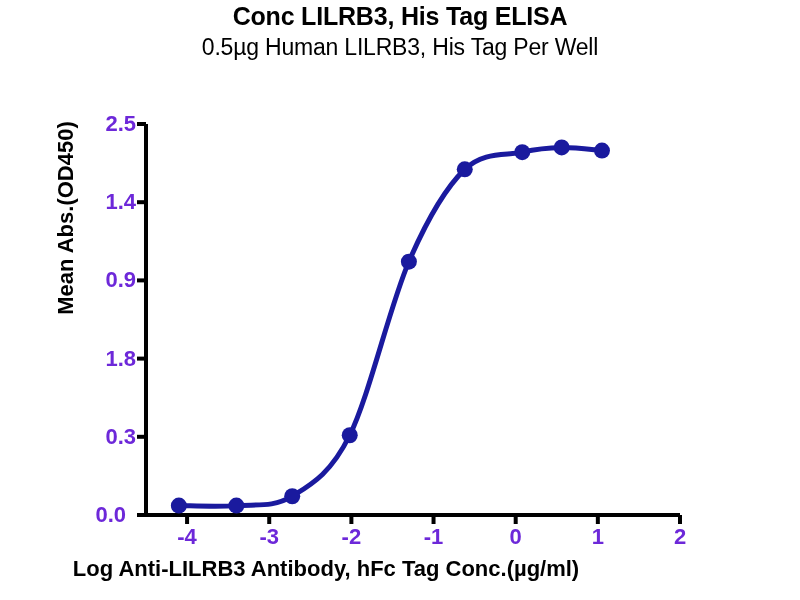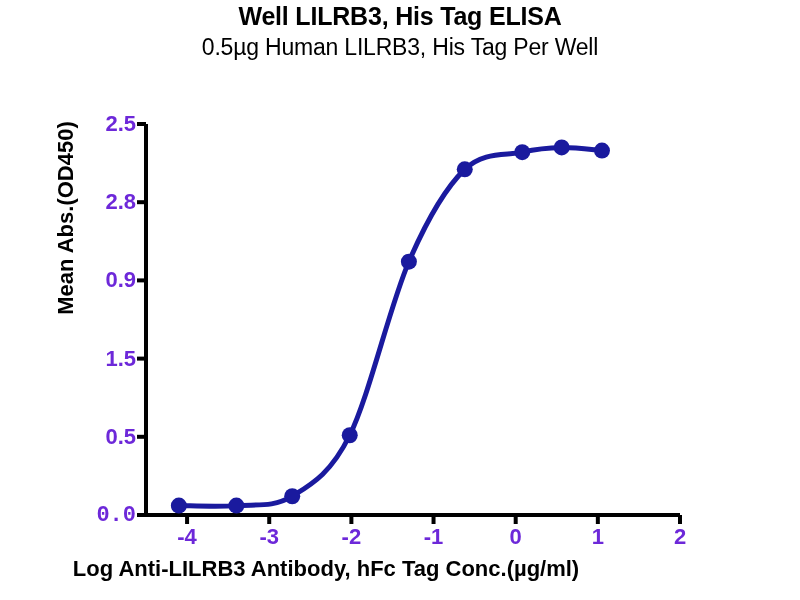--- a/index.html
+++ b/index.html
@@ -88,21 +88,21 @@
   .xtick-label {
     text-align: center;
     transform: translateX(-50%);
   }
 </style>
 </head>
 <body>
 
 <div id="figure">
 
-  <div id="chart-title">Well LILRB3, His Tag ELISA</div>
+  <div id="chart-title">Conc LILRB3, His Tag ELISA</div>
   <div id="chart-subtitle">0.5µg Human LILRB3, His Tag Per Well</div>
 
   <div id="y-axis-title">Mean Abs.(OD450)</div>
   <div id="x-axis-title">Log Anti-LILRB3 Antibody, hFc Tag Conc.(µg/ml)</div>
 
   <svg id="plot-svg" width="800" height="600">
     <g id="axis-group">
         <line x1="146" y1="515" x2="680" y2="515" stroke="#000000" stroke-width="4"></line>
         <line x1="146" y1="515" x2="146" y2="124" stroke="#000000" stroke-width="4"></line>
       </g>
@@ -129,25 +129,25 @@
         <circle cx="349.74" cy="435.24" r="8" fill="#1a1a9e"></circle>
         <circle cx="408.89" cy="261.63" r="8" fill="#1a1a9e"></circle>
         <circle cx="464.76" cy="169.36" r="8" fill="#1a1a9e"></circle>
         <circle cx="522.26" cy="152.15" r="8" fill="#1a1a9e"></circle>
         <circle cx="561.70" cy="147.46" r="8" fill="#1a1a9e"></circle>
         <circle cx="601.95" cy="150.59" r="8" fill="#1a1a9e"></circle>
       </g>
   </svg>
 
   <div id="ytick-labels">
-      <div class="tick-label ytick-label" style="top: 515px; left: 70px; width: 66px; font-family: Liberation Mono, monospace;">0.0</div>
-      <div class="tick-label ytick-label" style="top: 436.8px; left: 70px; width: 66px;">0.5</div>
-      <div class="tick-label ytick-label" style="top: 358.6px; left: 70px; width: 66px;">1.5</div>
+      <div class="tick-label ytick-label" style="top: 515px; left: 60px; width: 66px;">0.0</div>
+      <div class="tick-label ytick-label" style="top: 436.8px; left: 70px; width: 66px;">0.3</div>
+      <div class="tick-label ytick-label" style="top: 358.6px; left: 70px; width: 66px;">1.8</div>
       <div class="tick-label ytick-label" style="top: 280.4px; left: 70px; width: 66px;">0.9</div>
-      <div class="tick-label ytick-label" style="top: 202.2px; left: 70px; width: 66px;">2.8</div>
+      <div class="tick-label ytick-label" style="top: 202.2px; left: 70px; width: 66px;">1.4</div>
       <div class="tick-label ytick-label" style="top: 124px; left: 70px; width: 66px;">2.5</div>
     </div>
   <div id="xtick-labels">
       <div class="tick-label xtick-label" style="left: 187.077px; top: 524px;">-4</div>
       <div class="tick-label xtick-label" style="left: 269.231px; top: 524px;">-3</div>
       <div class="tick-label xtick-label" style="left: 351.385px; top: 524px;">-2</div>
       <div class="tick-label xtick-label" style="left: 433.538px; top: 524px;">-1</div>
       <div class="tick-label xtick-label" style="left: 515.692px; top: 524px;">0</div>
       <div class="tick-label xtick-label" style="left: 597.846px; top: 524px;">1</div>
       <div class="tick-label xtick-label" style="left: 680px; top: 524px;">2</div>

